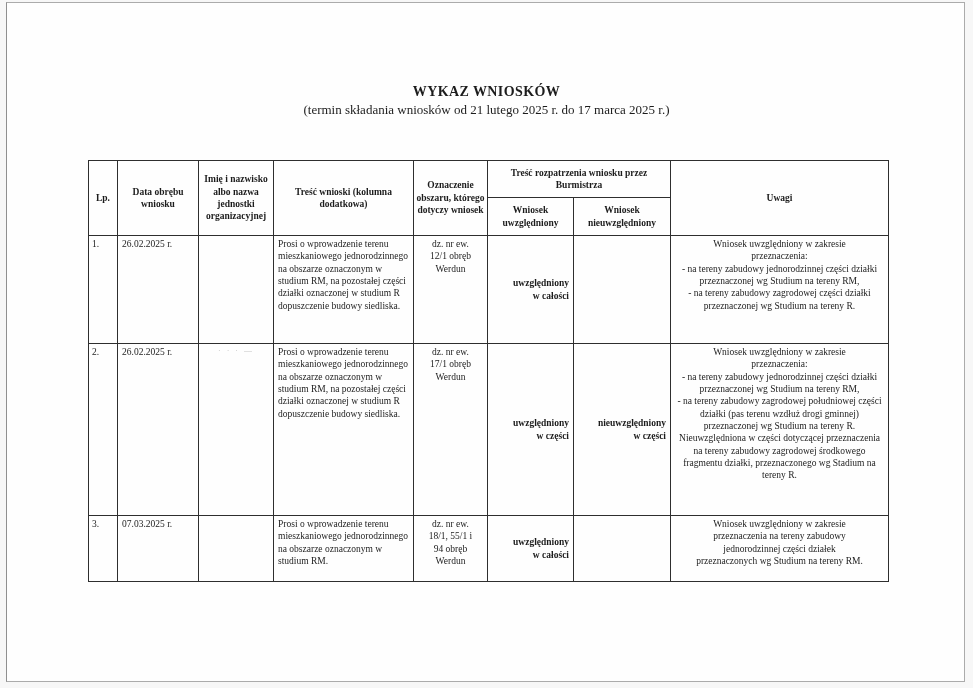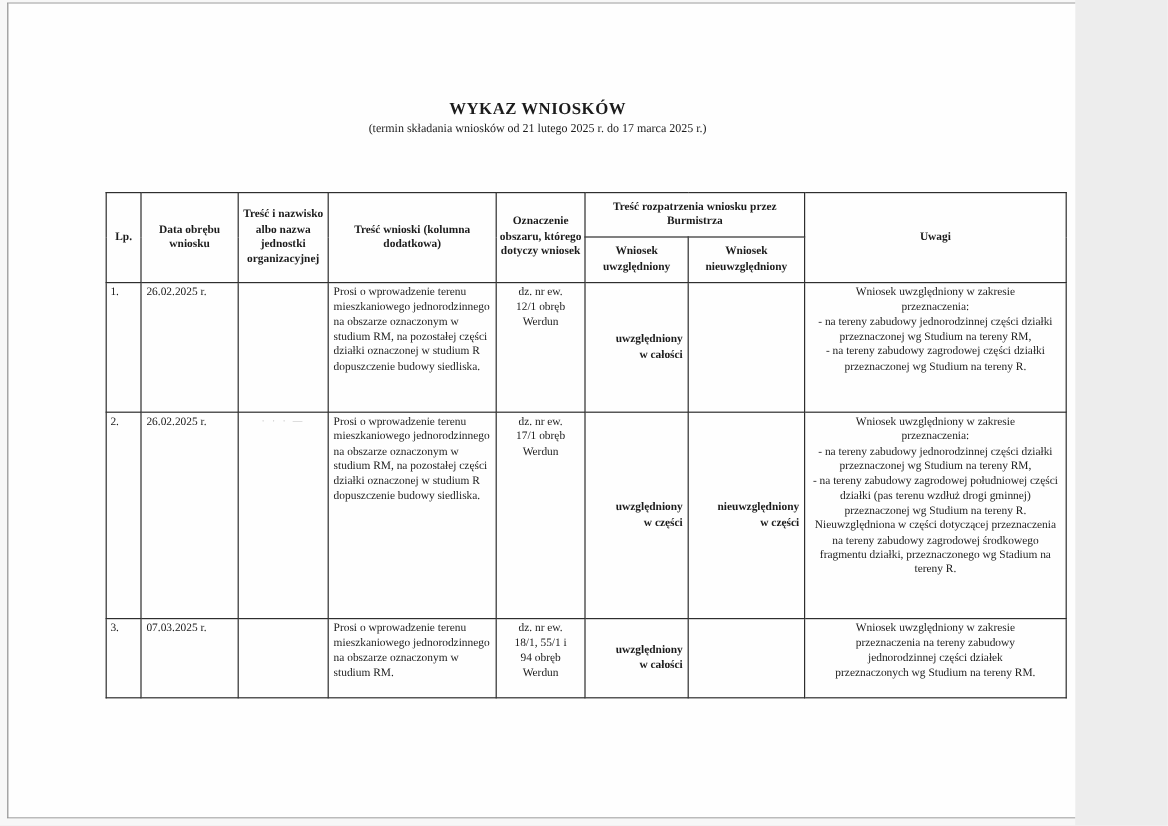--- a/index.html
+++ b/index.html
@@ -3,21 +3,21 @@
 <meta charset="utf-8">
 <style>
   html, body {
     margin: 0;
     padding: 0;
     background: #ededed;
     font-family: "Liberation Serif", "DejaVu Serif", serif;
   }
   .scan {
     position: relative;
-    width: 896px;
+    width: 973px;
     height: 688px;
     background: #f7f7f7;
     overflow: hidden;
     color: #1c1c1c;
     font-family: Liberation Serif, serif;
   }
   .page {
     position: absolute;
     left: 6px;
     top: 2px;
@@ -40,21 +40,21 @@
     font-weight: bold;
     letter-spacing: 0.4px;
     margin: 0;
   }
   .doc-subtitle {
     font-size: 11.6px;
     font-weight: bold;
     margin: 16px 0 0 0;
   }
   .doc-term {
-    font-size: 10px;
+    font-size: 13px;
     margin: 2px 0 0 0;
   }
   table.wniosek-table {
     position: absolute;
     left: 88px;
     top: 160px;
     width: 800px;
     border-collapse: collapse;
     table-layout: fixed;
     font-size: 9.5px;
@@ -110,21 +110,21 @@
       <col style="width:140px">
       <col style="width:74px">
       <col style="width:86px">
       <col style="width:97px">
       <col style="width:218px">
     </colgroup>
     <thead>
       <tr class="hdr-top">
         <th rowspan="2">Lp.</th>
         <th rowspan="2">Data obrębu wniosku</th>
-        <th rowspan="2" class="break-words">Treść i nazwisko albo nazwa jednostki organizacyjnej</th>
+        <th rowspan="2" class="break-words">Imię i nazwisko albo nazwa jednostki organizacyjnej</th>
         <th rowspan="2">Treść wnioski (kolumna dodatkowa)</th>
         <th rowspan="2">Oznaczenie obszaru, którego dotyczy wniosek</th>
         <th colspan="2">Treść rozpatrzenia wniosku przez Burmistrza</th>
         <th rowspan="2">Uwagi</th>
       </tr>
       <tr class="hdr-sub">
         <th>Wniosek uwzględniony</th>
         <th>Wniosek nieuwzględniony</th>
       </tr>
     </thead>

